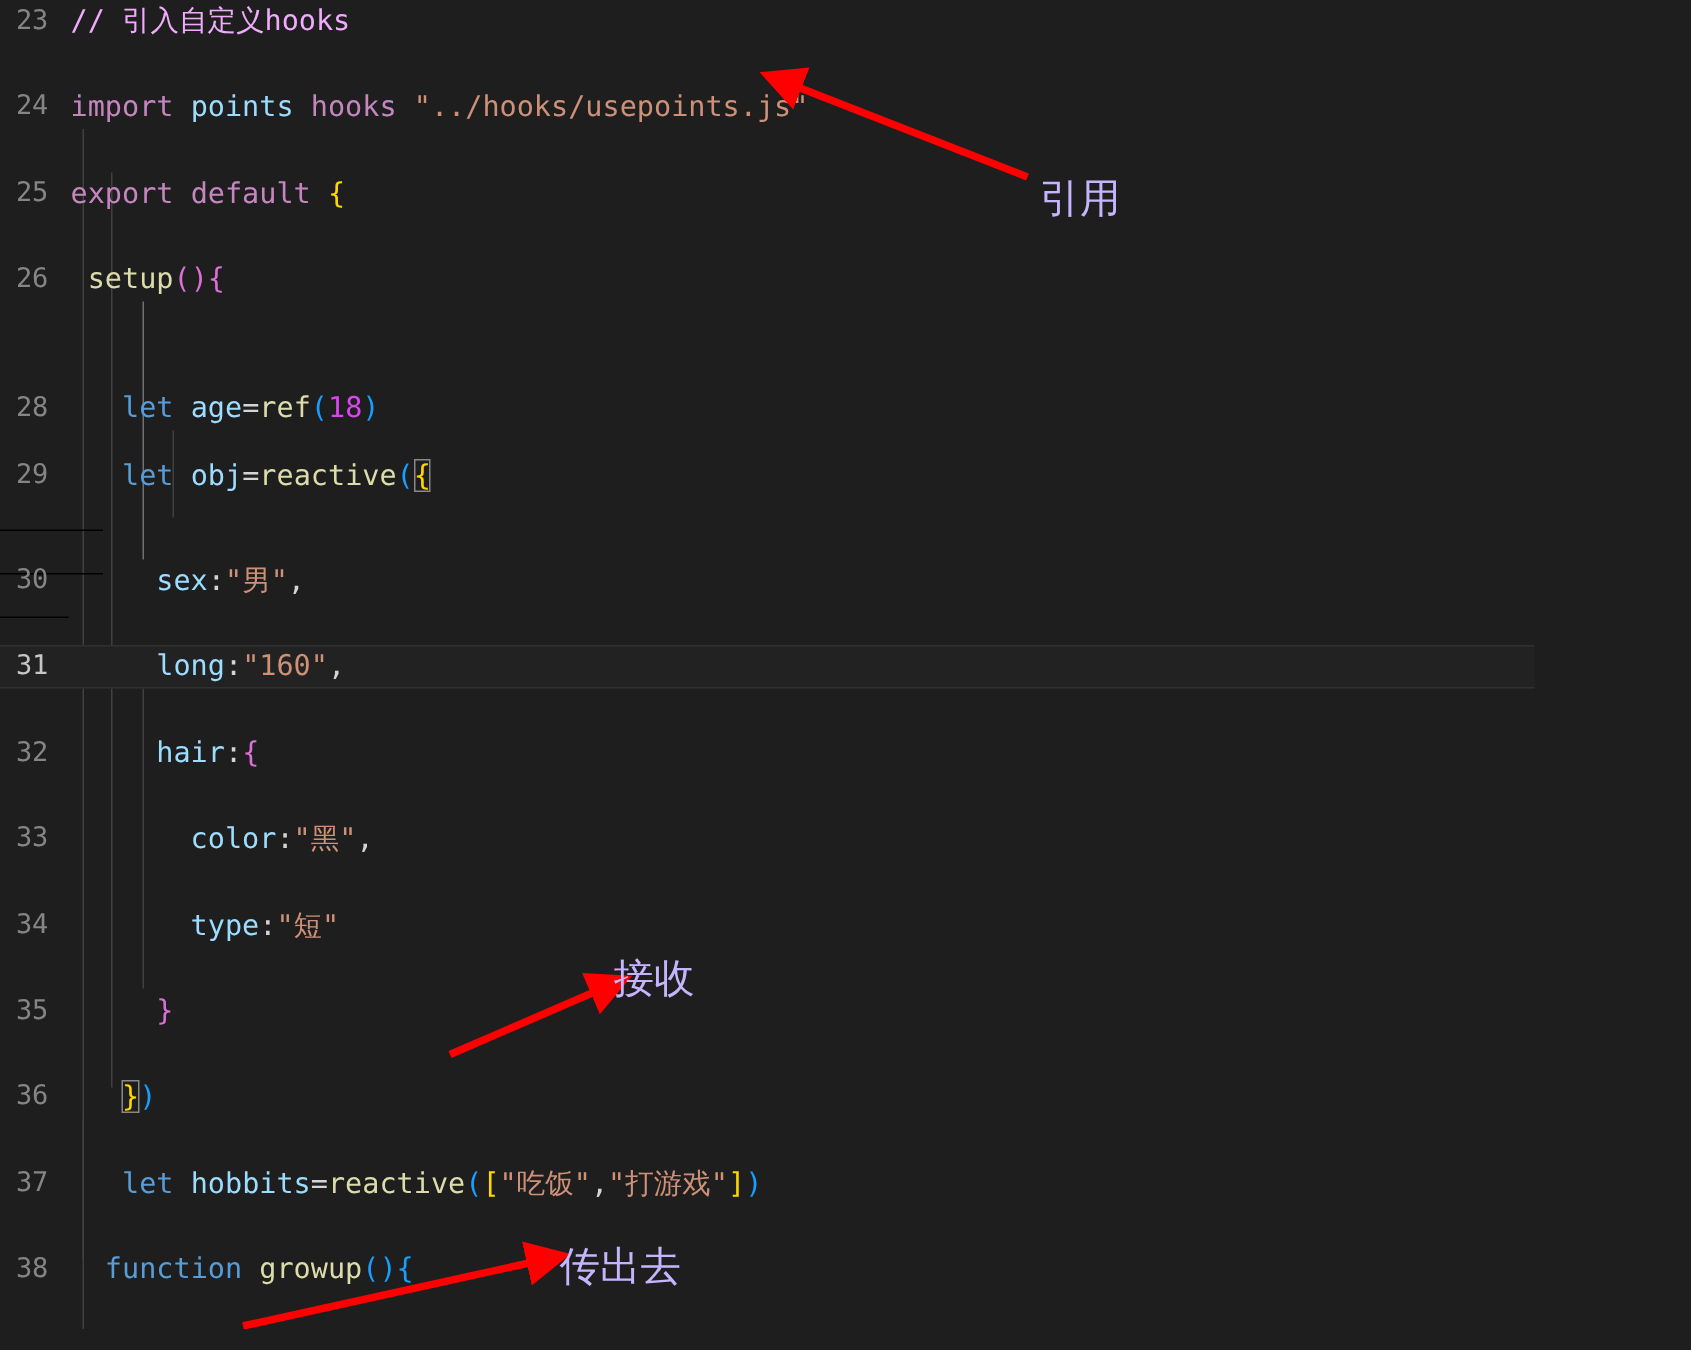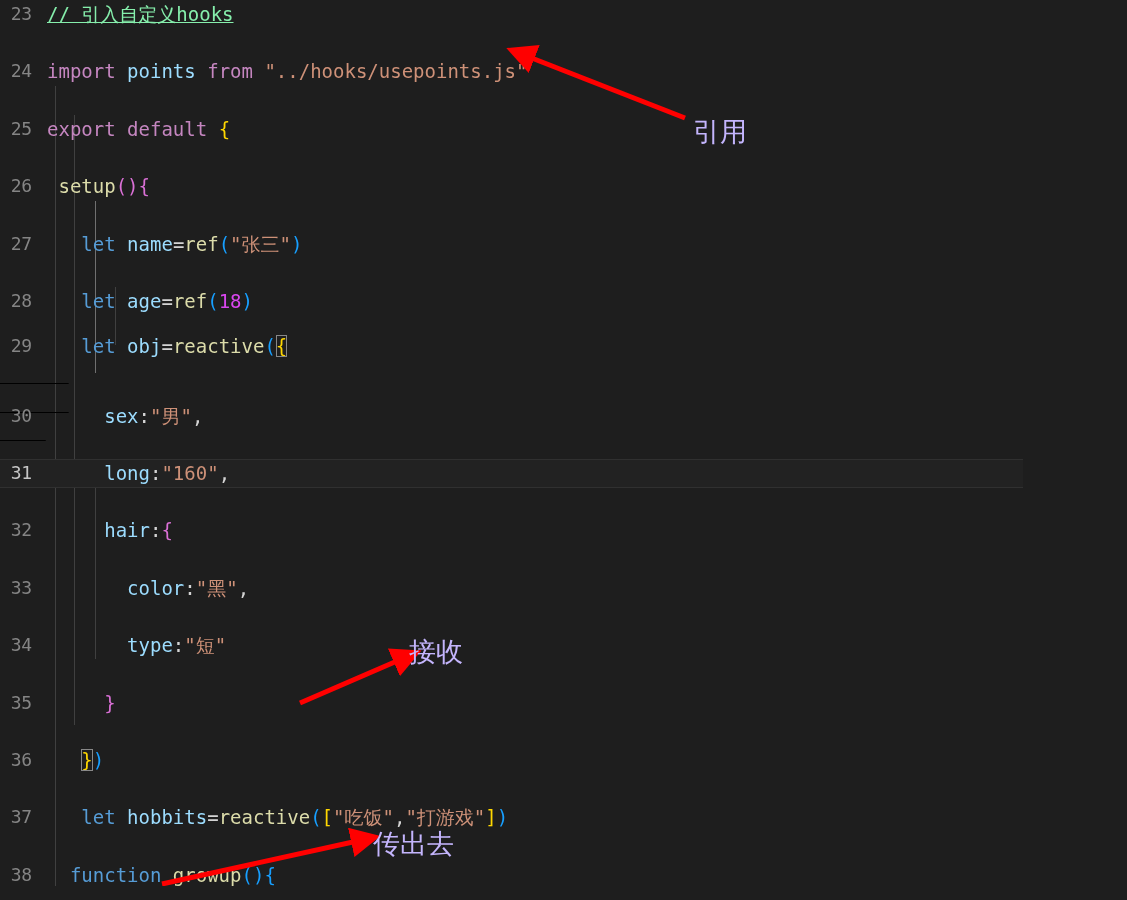--- a/index.html
+++ b/index.html
@@ -79,21 +79,21 @@
   }
   .guide.active { background: #707070; }
 
   
   .kw       { color: #569cd6; }   
   .kw2      { color: #c586c0; }   
   .var      { color: #9cdcfe; }   
   .fn       { color: #dcdcaa; }   
   .str      { color: #ce9178; }   
   .num      { color: #d946ef; }   
-  .cmt      { color: #86efac; text-decoration: underline; }   
+  .cmt      { color: #f0abfc; }   
   .punc     { color: #d4d4d4; }
   .br-y     { color: #ffd700; }   
   .br-p     { color: #da70d6; }   
   .br-b     { color: #179fff; }
   .brmatch  { outline: 1px solid #888888; outline-offset: -1px; }
 
   
   #annotations {
     position: absolute;
     left: 0; top: 0;
@@ -126,37 +126,33 @@
 
   <div class="code-area">
 
     <div class="line" style="top:0px;">
       <span class="ln">23</span>
       <span class="content"><span class="cmt">// 引入自定义hooks</span></span>
     </div>
 
     <div class="line" style="top:28.7px;">
       <span class="ln">24</span>
-      <span class="content"><span class="kw2">import</span> <span class="var">points</span> <span class="kw2">from</span> <span class="str">"../hooks/usepoints.js"</span></span>
+      <span class="content"><span class="kw2">import</span> <span class="var">points</span> <span class="kw2">hooks</span> <span class="str">"../hooks/usepoints.js"</span></span>
     </div>
 
     <div class="line" style="top:57.4px;">
       <span class="ln">25</span>
       <span class="content"><span class="kw2">export</span> <span class="kw2">default</span> <span class="br-y">{</span></span>
     </div>
 
     <div class="line" style="top:86.1px;">
       <span class="ln">26</span>
       <span class="content"> <span class="fn">setup</span><span class="br-p">()</span><span class="br-p">{</span></span>
     </div>
 
-    <div class="line" style="top:114.8px;">
-      <span class="ln">27</span>
-      <span class="content">   <span class="kw">let</span> <span class="var">name</span>=<span class="fn">ref</span><span class="br-b">(</span><span class="str">"张三"</span><span class="br-b">)</span></span>
-    </div>
 
     <div class="line" style="top:143.5px;">
       <span class="ln">28</span>
       <span class="content">   <span class="kw">let</span> <span class="var">age</span>=<span class="fn">ref</span><span class="br-b">(</span><span class="num">18</span><span class="br-b">)</span></span>
     </div>
 
     <div class="line" style="top:160px;text-decoration:underline;">
       <span class="ln">29</span>
       <span class="content">   <span class="kw">let</span> <span class="var">obj</span>=<span class="fn">reactive</span><span class="br-b">(</span><span class="br-y brmatch">{</span></span>
     </div>

